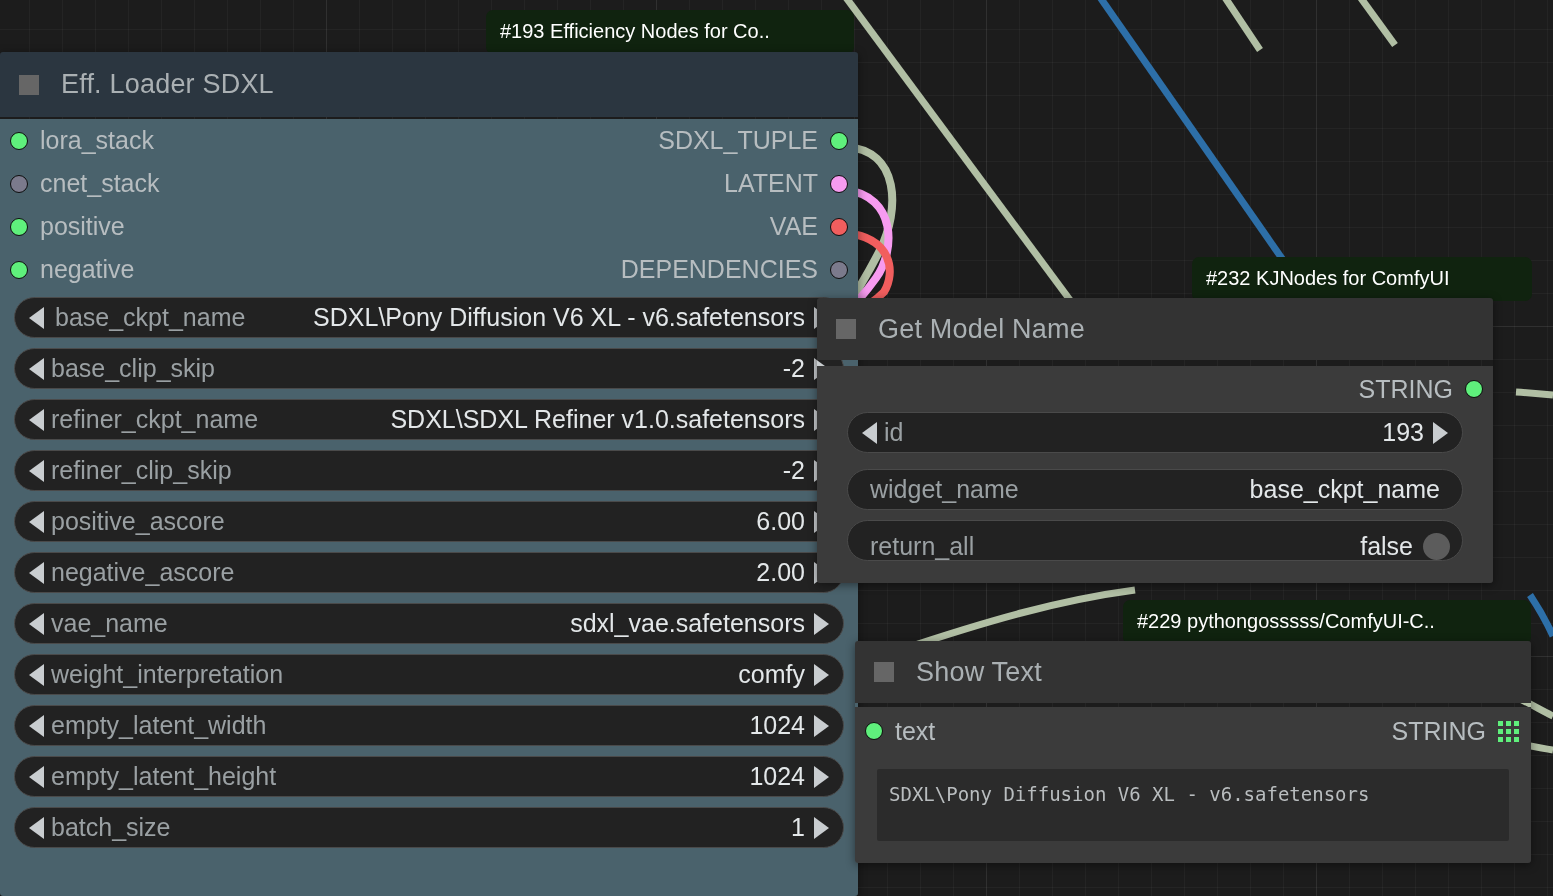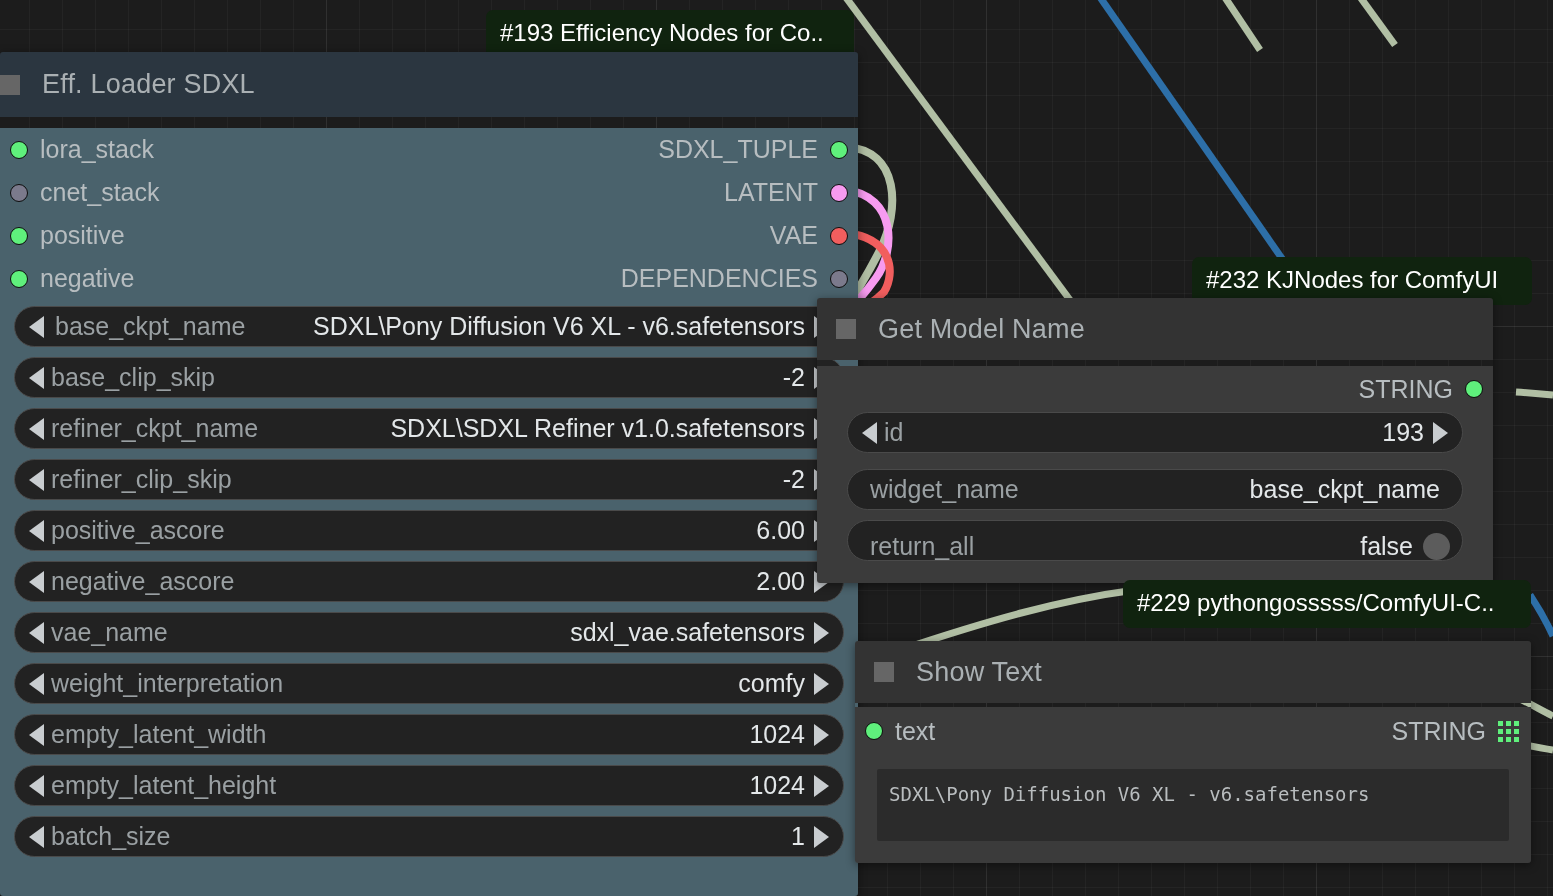--- a/index.html
+++ b/index.html
@@ -160,21 +160,21 @@
     white-space: pre-wrap;
     word-break: break-all;
   }
 
   
   .badge {
     position: absolute;
     box-sizing: border-box;
     background: #10230f;
     color: #ffffff;
-    font-size: 24px;
+    font-size: 20px;
     line-height: 1;
     padding: 11px 14px 13px 14px;
     border-radius: 7px;
     white-space: nowrap;
     overflow: hidden;
   }
 </style>
 </head>
 <body>
 
@@ -195,28 +195,28 @@
     <path d="M 1500,690 C 1525,700 1540,710 1553,716" stroke="#b1bfa4" stroke-width="7" fill="none"></path>
     <path d="M 1500,740 C 1525,745 1540,748 1553,750" stroke="#b1bfa4" stroke-width="7" fill="none"></path>
     <path d="M 1516,392 C 1530,393 1542,394 1553,395" stroke="#b1bfa4" stroke-width="7" fill="none"></path>
     <path d="M 1530,595 C 1540,610 1548,625 1553,636" stroke="#2d6fa8" stroke-width="7" fill="none"></path>
   </svg>
 
   <div class="badge" style="left:486px; top:10px; width:368px;">#193 Efficiency Nodes for Co..</div>
 
   <div class="node" id="node-eff-loader" style="left:0px; top:52px; width:858px; height:844px;">
 
-    <div class="node-header" style="height:65px; background:#2b3640; gap:22px;">
+    <div class="node-header" style="height:65px; background:#2b3640; padding-left:19px; gap:22px;">
       <div class="collapse-box"></div>
       <div class="node-title">Eff. Loader SDXL</div>
     </div>
 
     <div class="node-body" style="background:#4a626c; height:779px; padding:0 14px;">
 
-      <div class="slot-row" style="height:43px; margin-top:11px;">
+      <div class="slot-row" style="height:43px; margin-top:2px;">
         <span class="slot-dot" style="margin-left:-4px; background:#5ff07c;"></span>
         <span class="slot-label" style="margin-left:12px;">lora_stack</span>
         <span class="slot-label out" style="margin-right:12px;">SDXL_TUPLE</span>
         <span class="slot-dot" style="margin-right:-4px; background:#5ff07c;"></span>
       </div>
 
       <div class="slot-row" style="height:43px;">
         <span class="slot-dot" style="margin-left:-4px; background:#7b7a8c;"></span>
         <span class="slot-label" style="margin-left:12px;">cnet_stack</span>
         <span class="slot-label out" style="margin-right:12px;">LATENT</span>
@@ -348,21 +348,21 @@
 
       <div class="widget" style="margin:0 16px 10px 16px; padding:12px 12px 0 22px;">
         <span class="wname">return_all</span>
         <span class="wvalue">false</span>
         <span class="toggle-knob"></span>
       </div>
 
     </div>
   </div>
 
-  <div class="badge" style="left:1123px; top:580px; width:408px;">#229 pythongosssss/ComfyUI-C..</div>
+  <div class="badge" style="left:1123px; top:600px; width:408px;">#229 pythongosssss/ComfyUI-C..</div>
 
   <div class="node" id="node-show-text" style="left:855px; top:641px; width:676px; height:222px;">
 
     <div class="node-header" style="height:62px; background:#333333; padding-left:19px; gap:22px;">
       <div class="collapse-box"></div>
       <div class="node-title">Show Text</div>
     </div>
 
     <div class="node-body" style="background:#3b3b3b; height:160px; padding:0 14px;">
 

